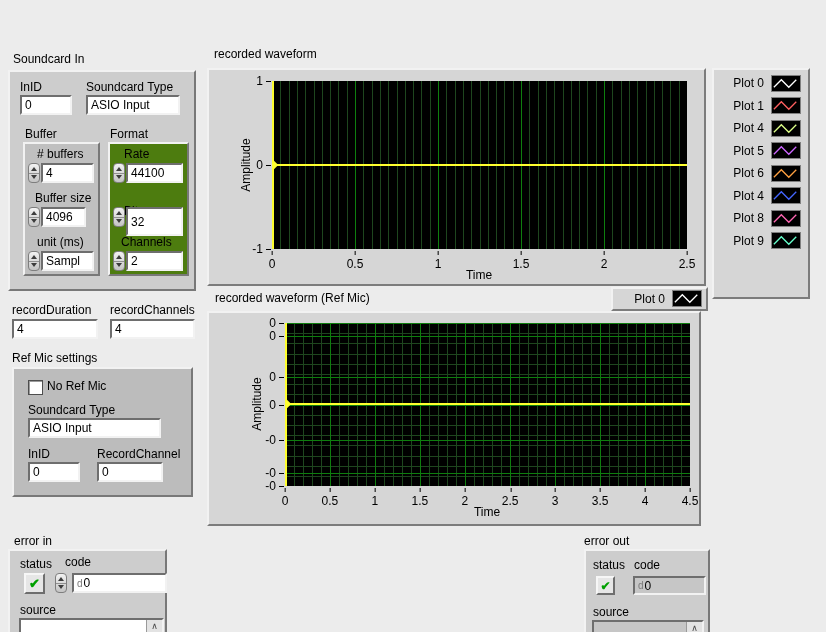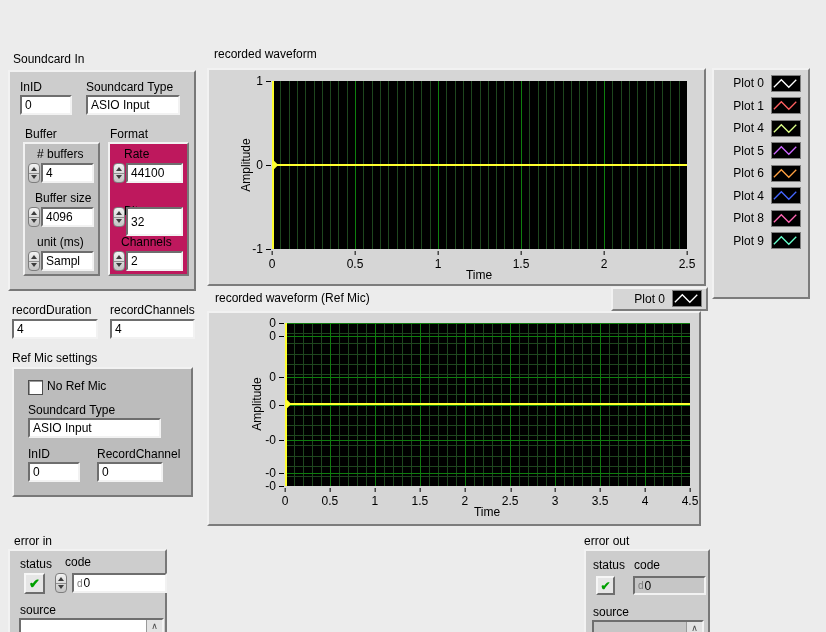--- a/index.html
+++ b/index.html
@@ -77,35 +77,35 @@
           <div class="sdn"></div>
         </div>
       <div class="fld" style="left:16px;top:19px;width:53px;height:20px">
           <span>4</span>
         </div>
       <div class="lbl" style="left:10px;top:47px">Buffer size</div>
       <div class="spin" style="left:3px;top:63px">
           <div class="sup"></div>
           <div class="sdn"></div>
         </div>
-      <div class="fld" style="left:16px;top:63px;width:53px;height:20px">
+      <div class="fld" style="left:16px;top:63px;width:45px;height:20px">
           <span>4096</span>
         </div>
       <div class="lbl" style="left:12px;top:91px">unit (ms)</div>
       <div class="spin" style="left:3px;top:107px">
           <div class="sup"></div>
           <div class="sdn"></div>
         </div>
       <div class="fld" style="left:16px;top:107px;width:53px;height:20px">
           <span>Sampl</span>
         </div>
     </div>
 
     <div class="lbl" style="left:100px;top:55px">Format</div>
-    <div class="box" style="left:98px;top:70px;width:81px;height:134px;background:#be185d">
+    <div class="box" style="left:98px;top:70px;width:81px;height:134px;background:#4d7c0f">
       <div class="lbl" style="left:14px;top:3px">Rate</div>
       <div class="spin" style="left:3px;top:19px">
           <div class="sup"></div>
           <div class="sdn"></div>
         </div>
       <div class="fld" style="left:16px;top:19px;width:57px;height:20px">
           <span>44100</span>
         </div>
       <div class="lbl" style="left:14px;top:60px">Bits</div>
       <div class="spin" style="left:3px;top:63px">

